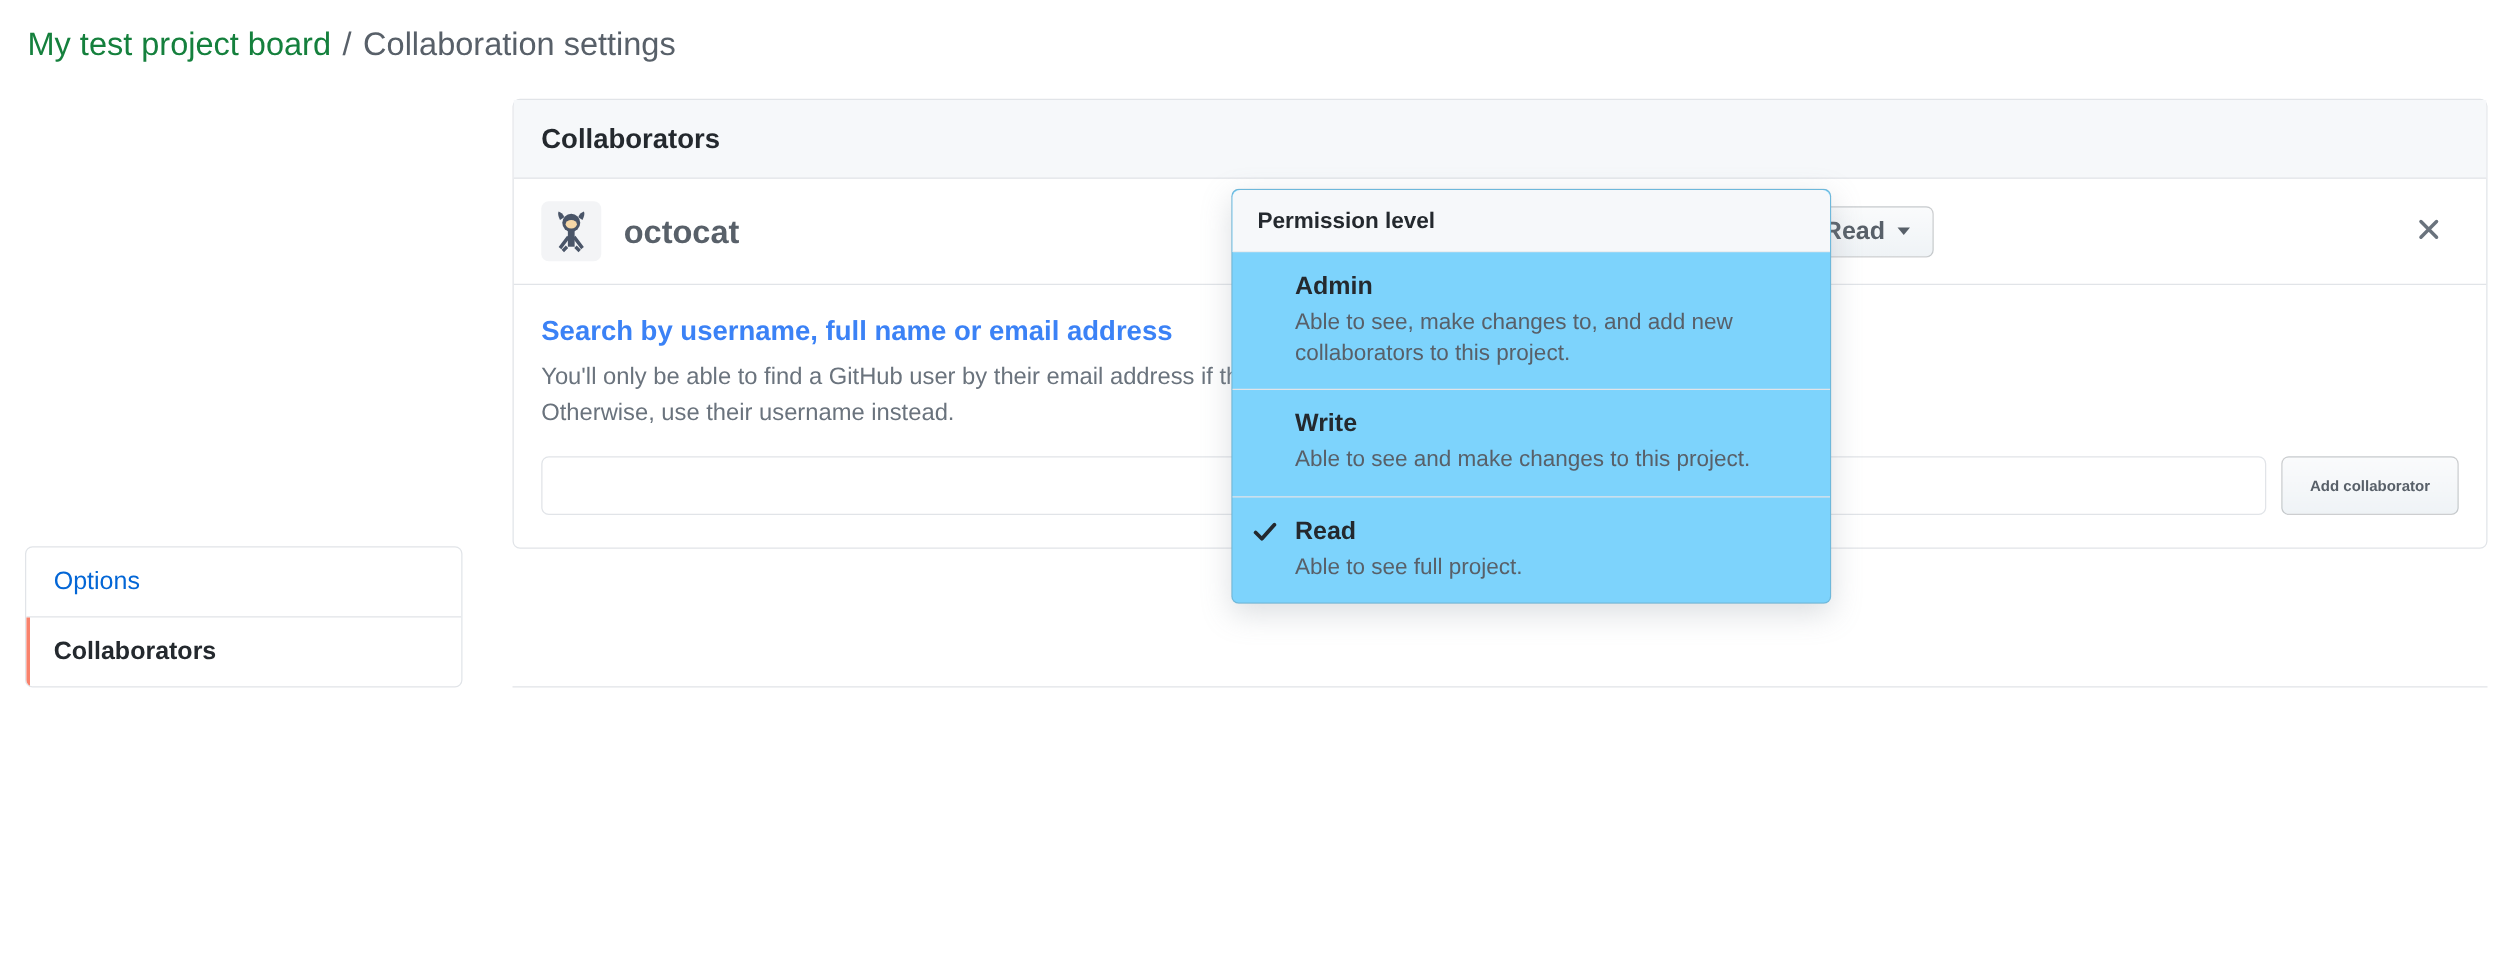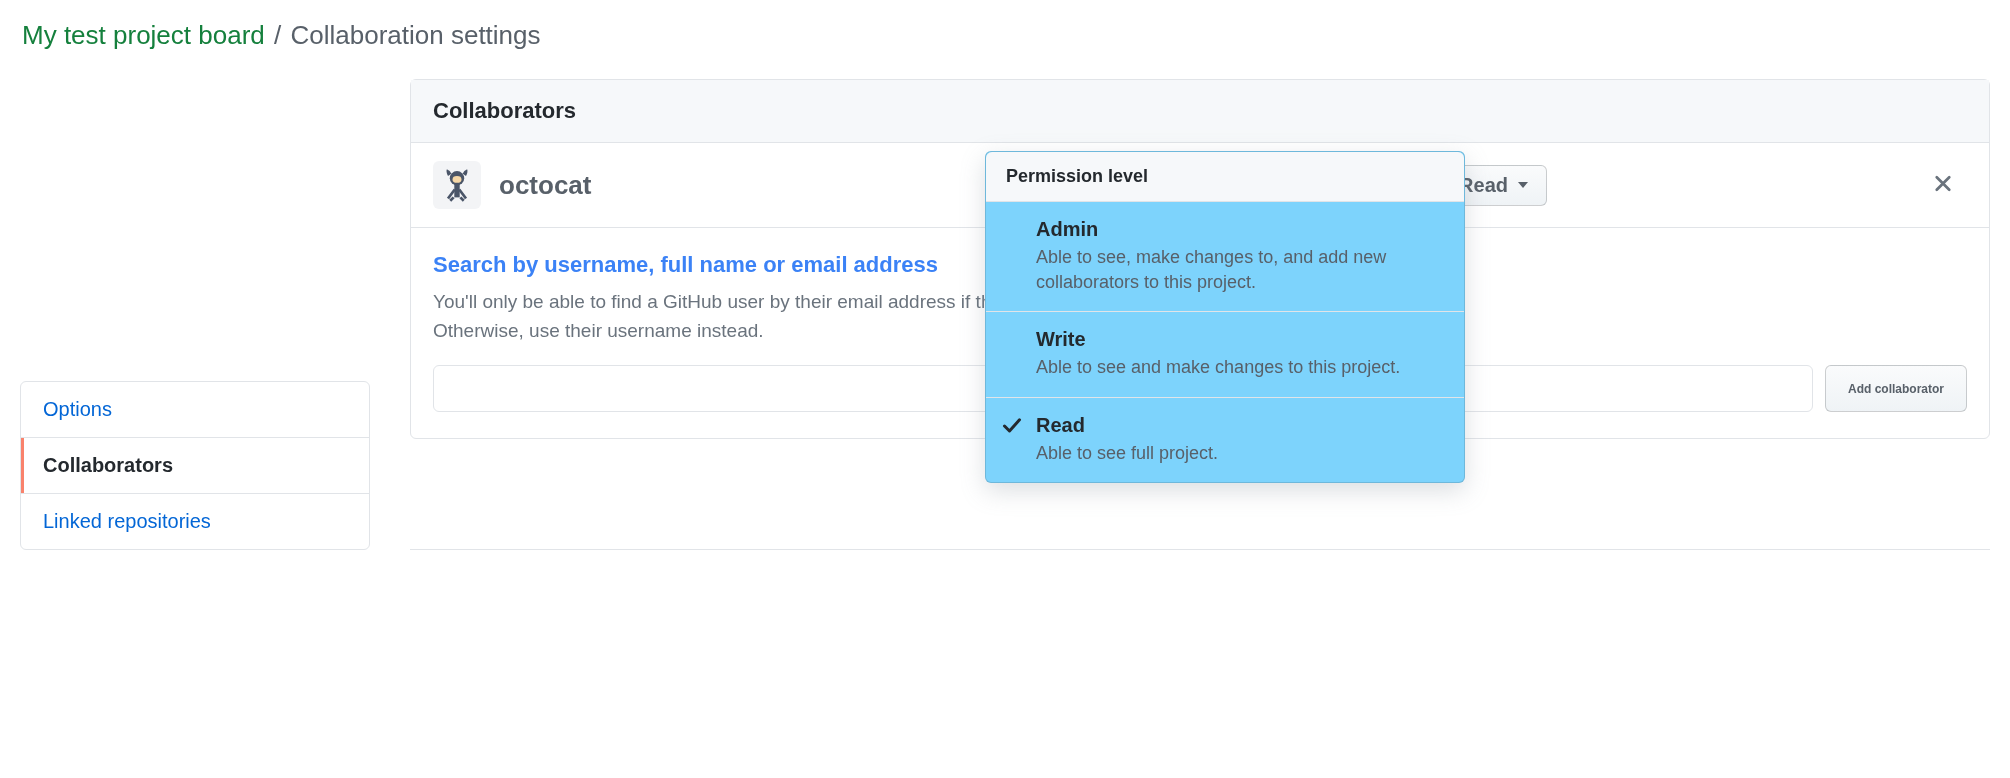--- a/index.html
+++ b/index.html
@@ -243,23 +243,20 @@
   <span class="current">Collaboration settings</span>
 </div>
 
 <div class="layout">
   <nav class="sidebar">
     <a class="sidebar-item">
       <span>Options</span>
     </a>
     <a class="sidebar-item active">
       <span>Collaborators</span>
-    </a>
-    <a class="sidebar-item">
-      <span>Linked repositories</span>
     </a>
   </nav>
 
   <div class="main">
     <div class="panel">
       <div class="panel-header">Collaborators</div>
 
       <div class="collab-row">
         <div class="avatar">
           <svg viewBox="0 0 16 16">

